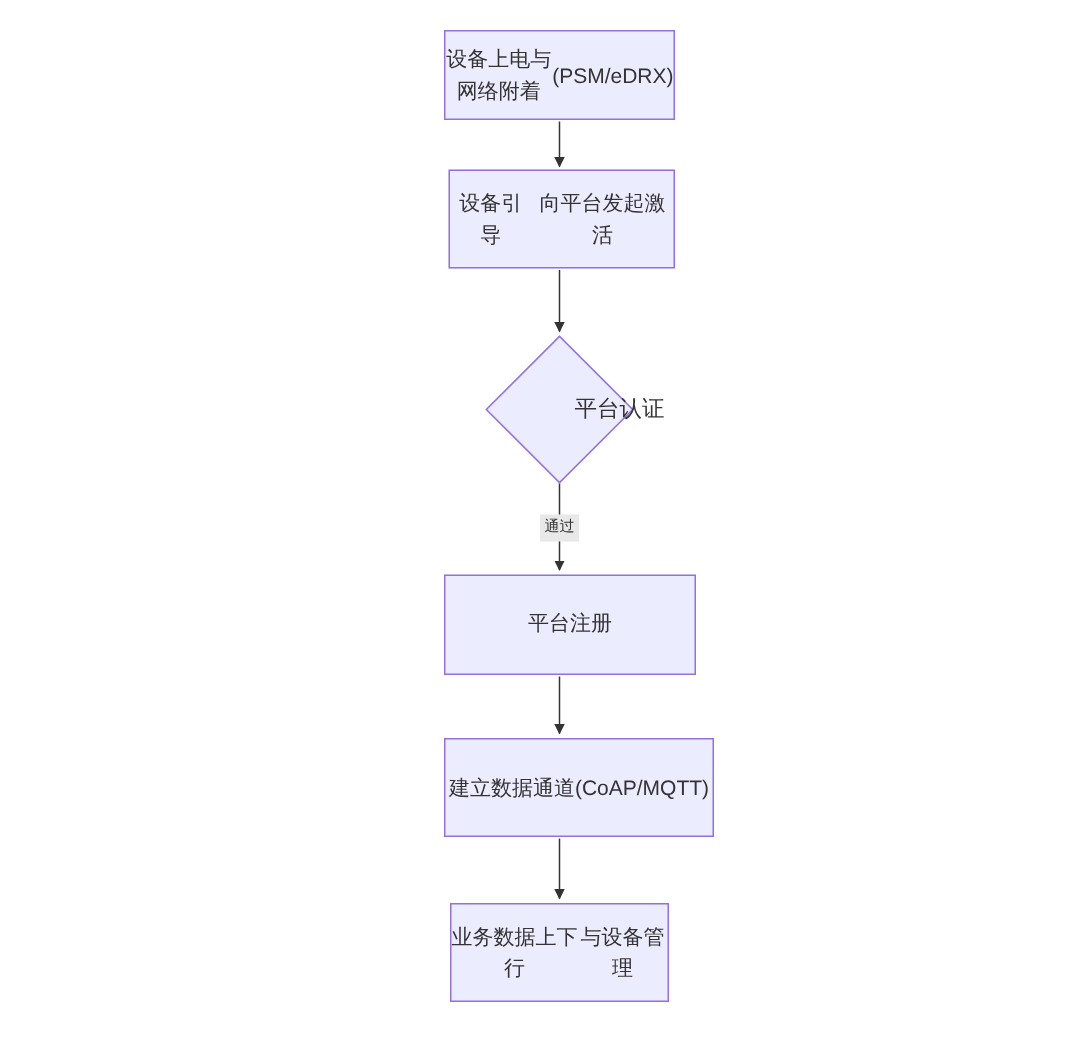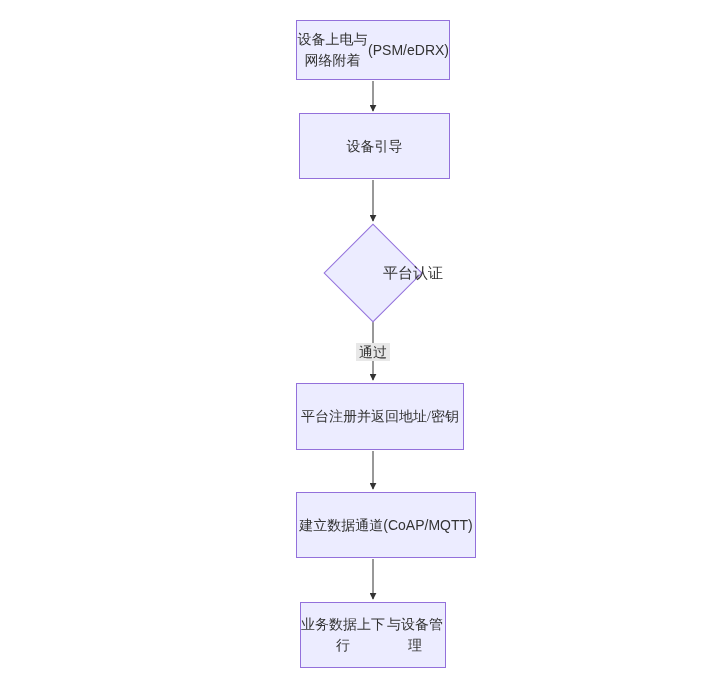--- a/index.html
+++ b/index.html
@@ -49,21 +49,21 @@
     font-size: 15px;
     white-space: nowrap;
     margin-left: 40px;
   }
   .edge-label {
     position: absolute;
     left: 373px;
     top: 343px;
     transform: translateX(-50%);
     background: var(--edge-label-bg, #E8E8E8);
-    font-size: 14px;
+    font-size: 10px;
     line-height: 18px;
     padding: 0 3px;
     white-space: nowrap;
   }
 </style>
 </head>
 <body>
 
 <div class="canvas">
 
@@ -80,30 +80,30 @@
     <line x1="373" y1="559" x2="373" y2="599" stroke="#333333" stroke-width="1" marker-end="url(#arrowhead)"></line>
   </svg>
 
   <div class="node" style="left:296px; top:20px; width:154px; height:60px;">
     <span>设备上电与网络附着</span>
     <span>(PSM/eDRX)</span>
   </div>
 
   <div class="node" style="left:299px; top:113px; width:151px; height:66px;">
     <span>设备引导</span>
+    <span>向平台发起激活</span>
   </div>
 
   <div class="diamond-shape"></div>
   <span class="diamond-label">平台认证</span>
 
   <span class="edge-label">通过</span>
 
   <div class="node" style="left:296px; top:383px; width:168px; height:67px;font-family:Liberation Serif, serif;">
     <span>平台注册</span>
-    <span>并返回地址/密钥</span>
   </div>
 
   <div class="node" style="left:296px; top:492px; width:180px; height:66px;">
     <span>建立数据通道</span>
     <span>(CoAP/MQTT)</span>
   </div>
 
   <div class="node" style="left:300px; top:602px; width:146px; height:66px;">
     <span>业务数据上下行</span>
     <span>与设备管理</span>

